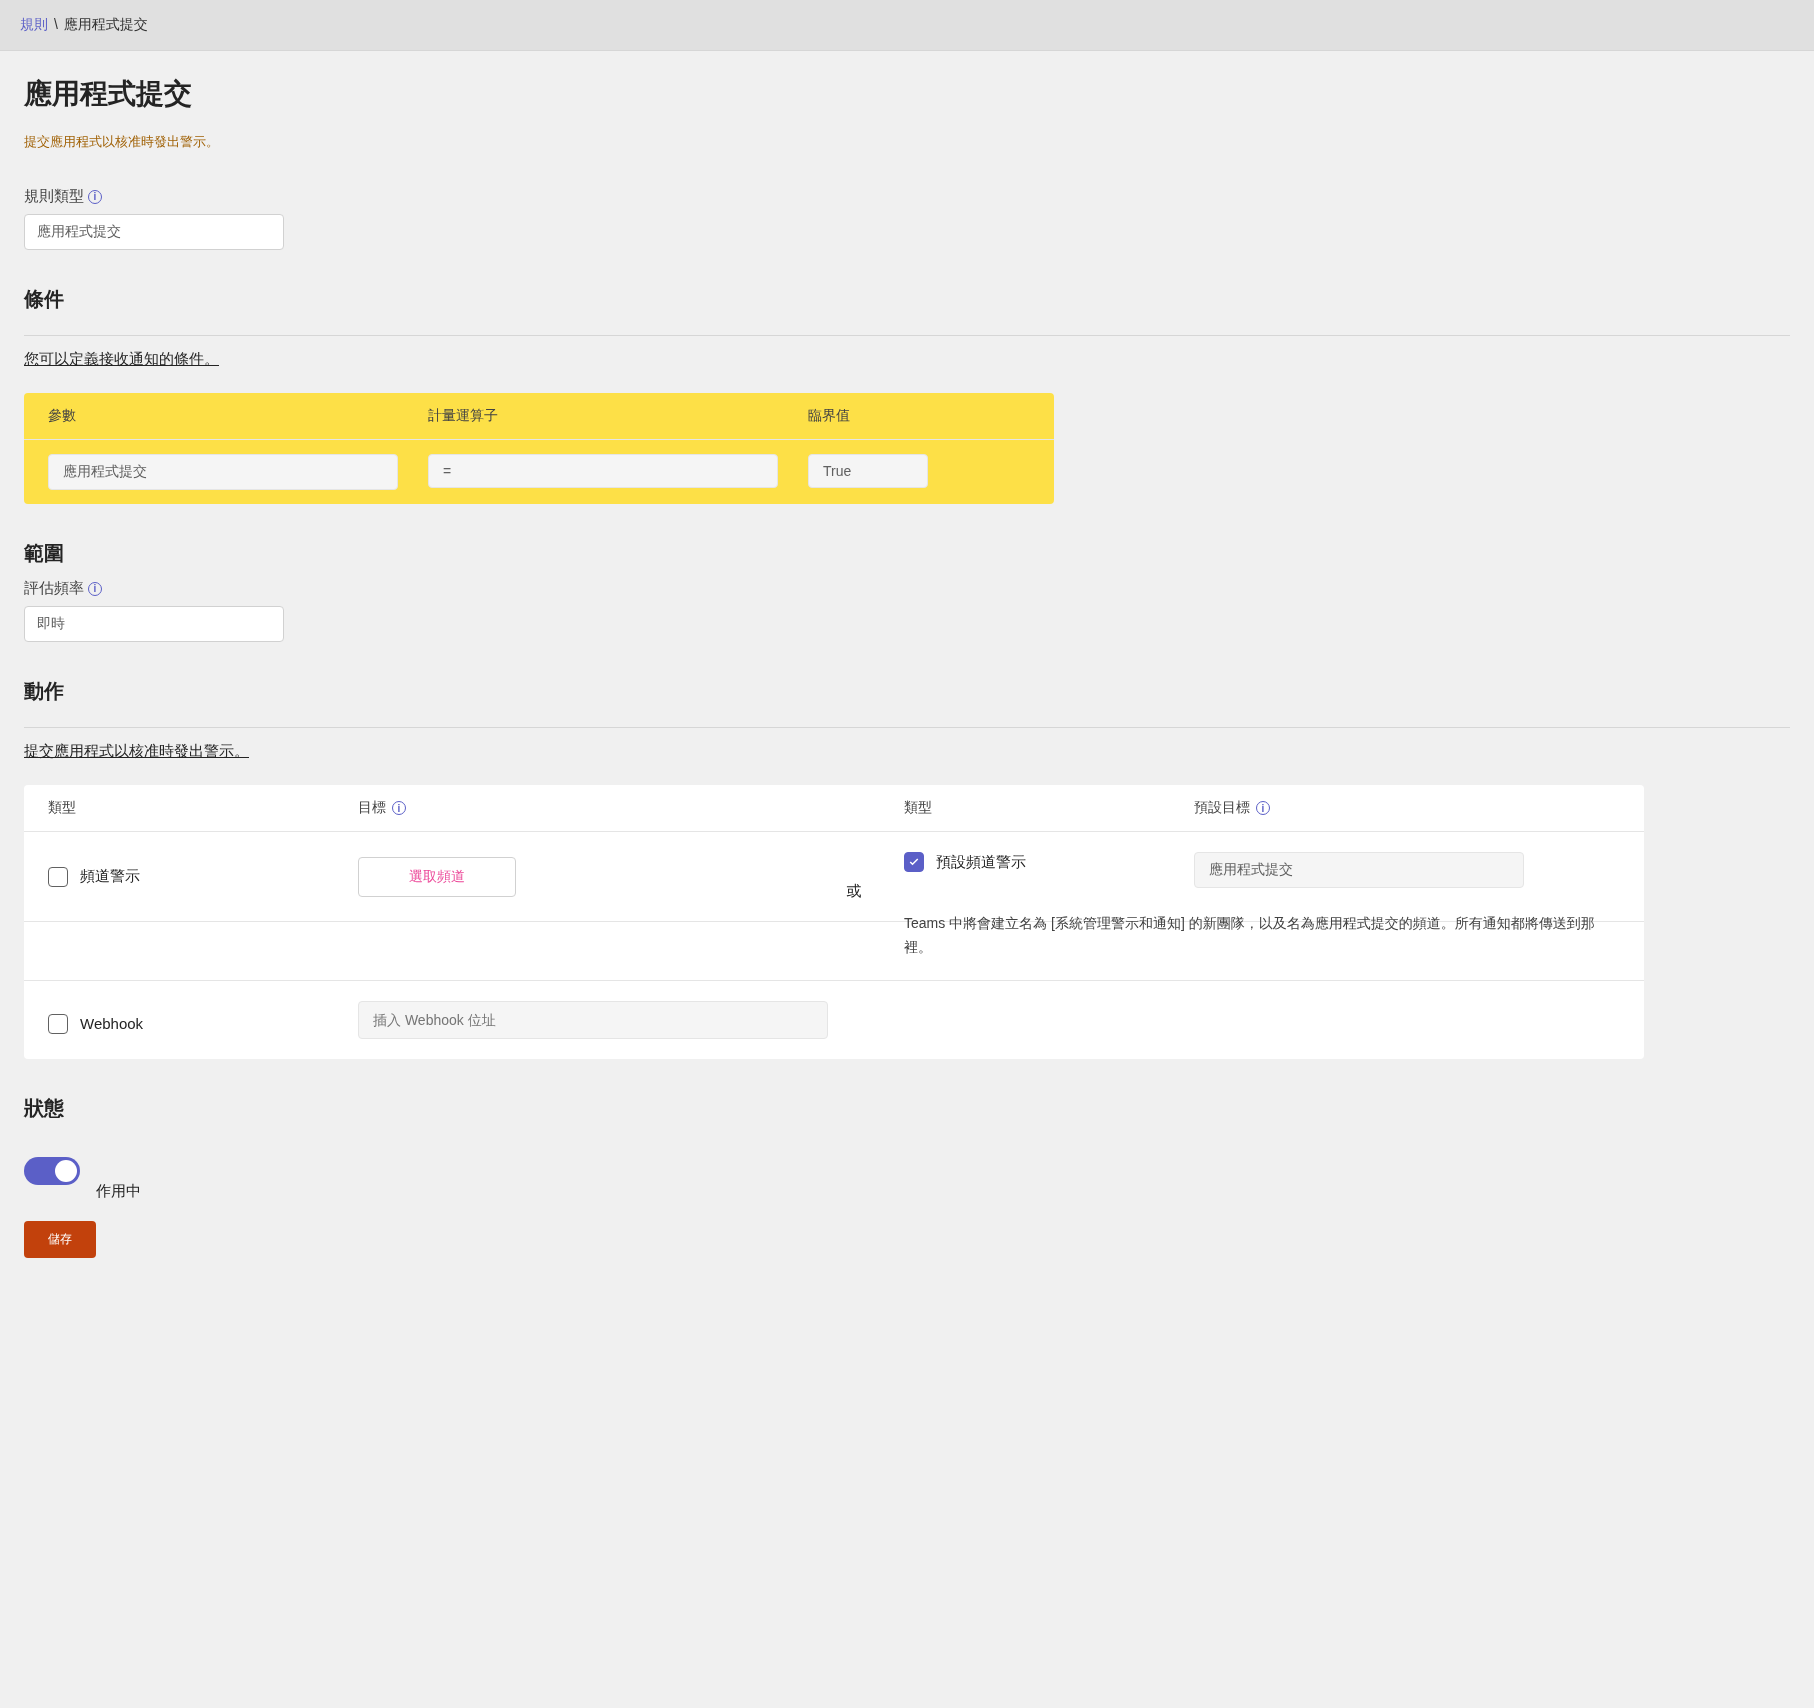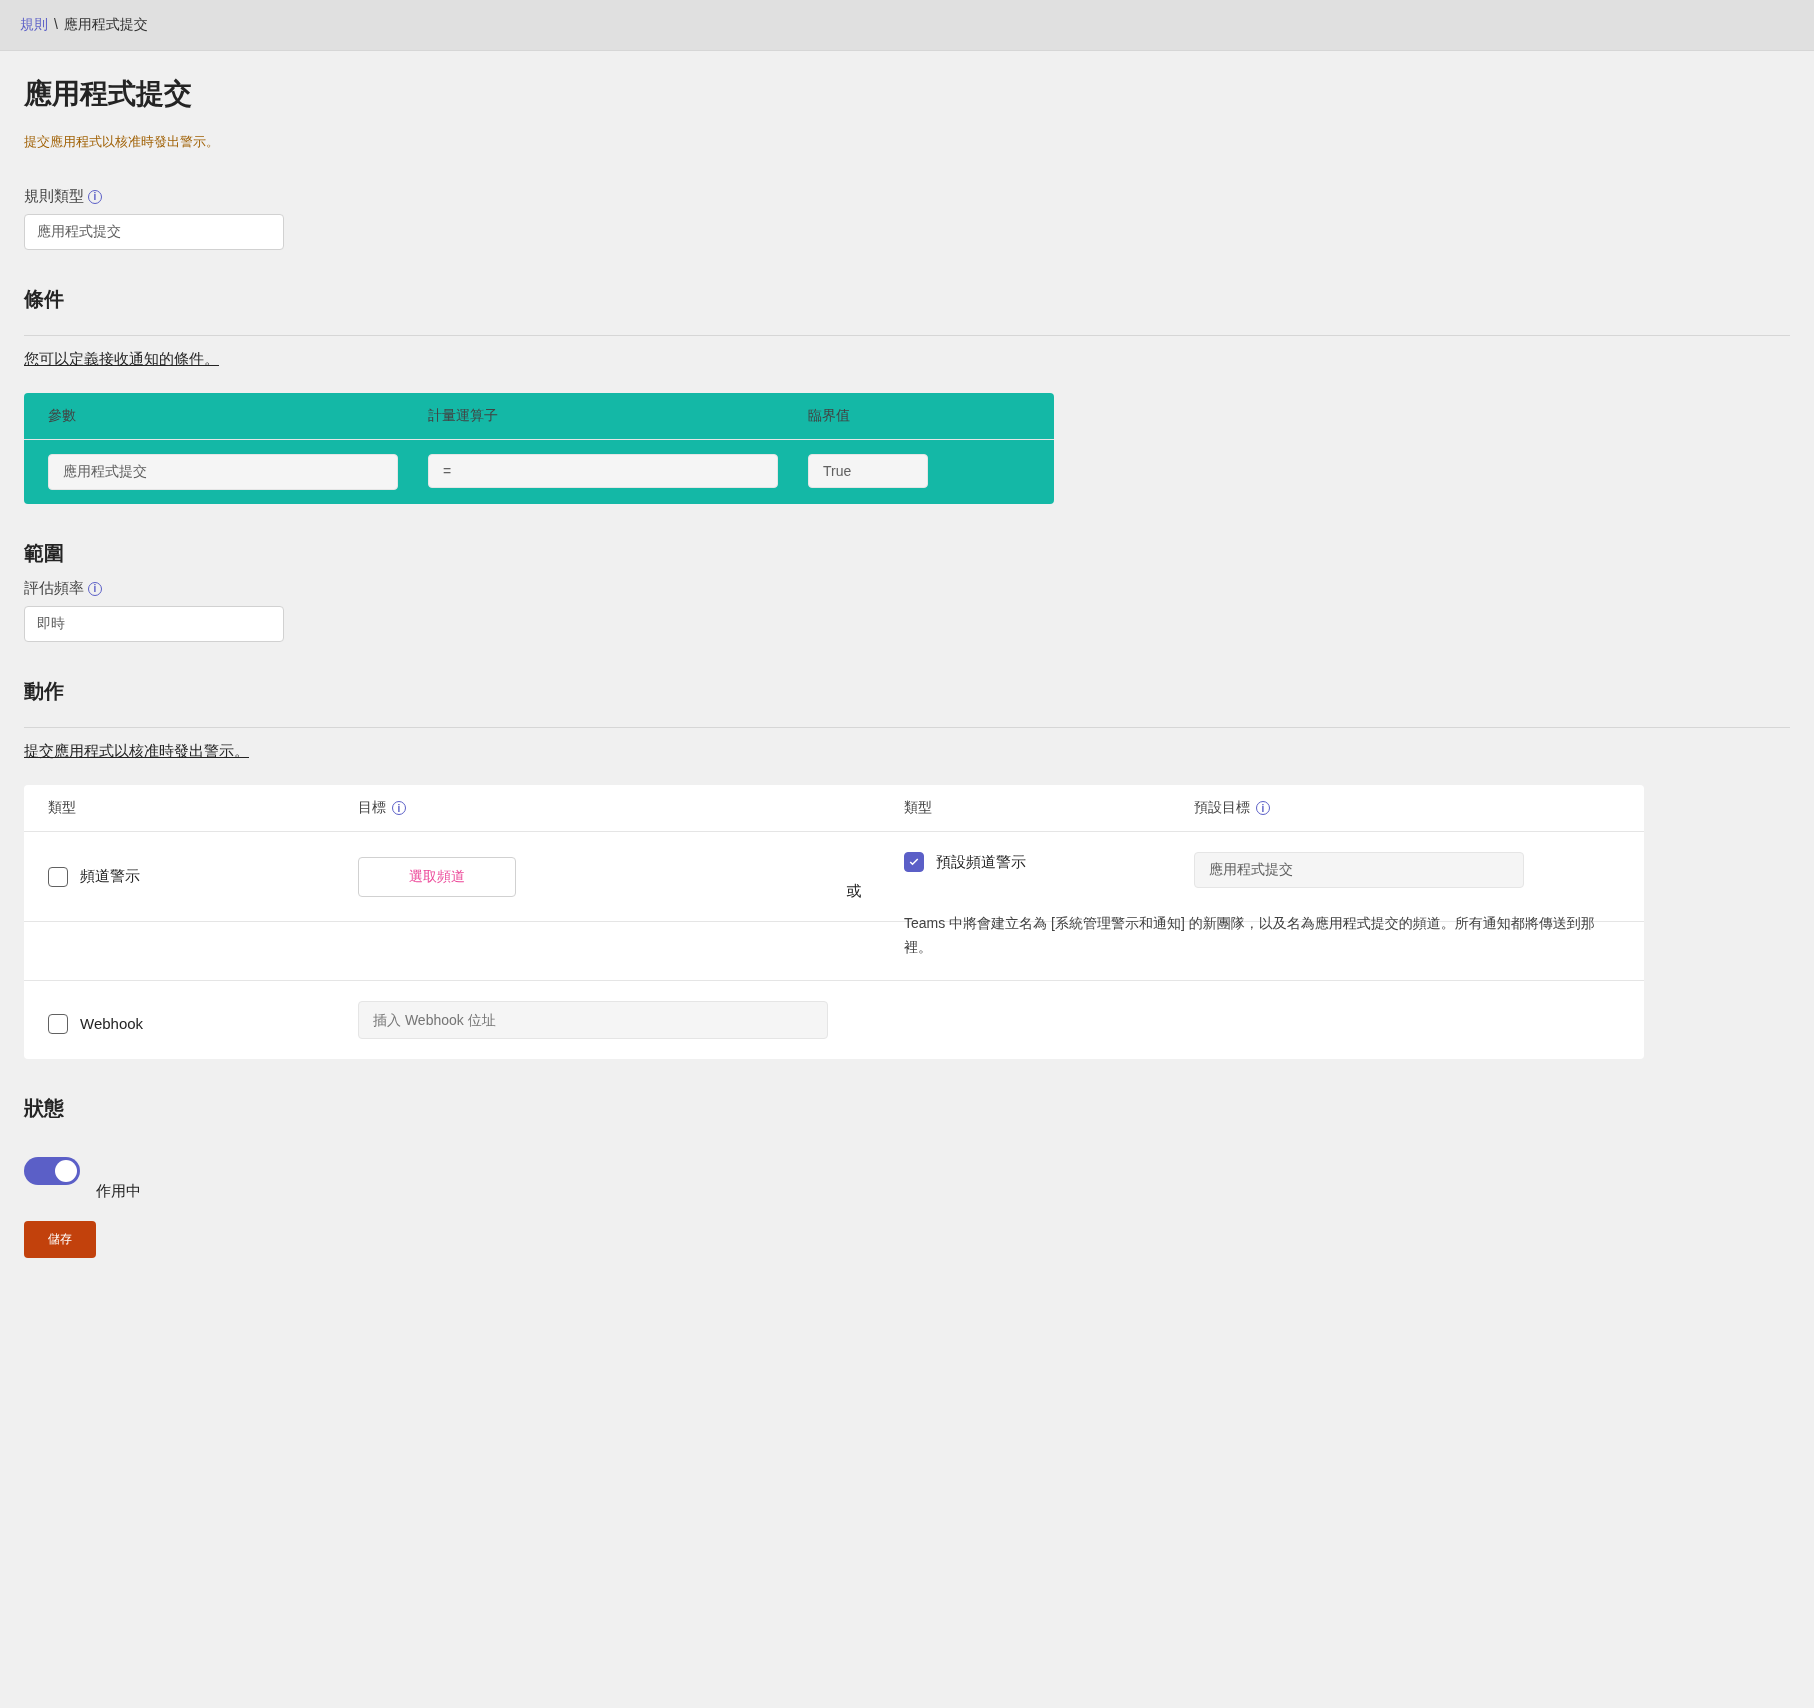--- a/index.html
+++ b/index.html
@@ -85,21 +85,21 @@
   color: #242424;
 }
 .section-desc {
   font-size: 15px;
   color: #242424;
   margin-bottom: 24px;
   margin-top: 14px;
   text-decoration: underline;
 }
 .card {
-  background: #14b8a6;
+  background: #fde047;
   border-radius: 4px;
   max-width: 1030px;
 }
 .card-conditions {
   max-width: 1030px;
 }
 .card-header-row {
   display: flex;
   padding: 14px 24px;
   border-bottom: 1px solid #e5e5e5;

